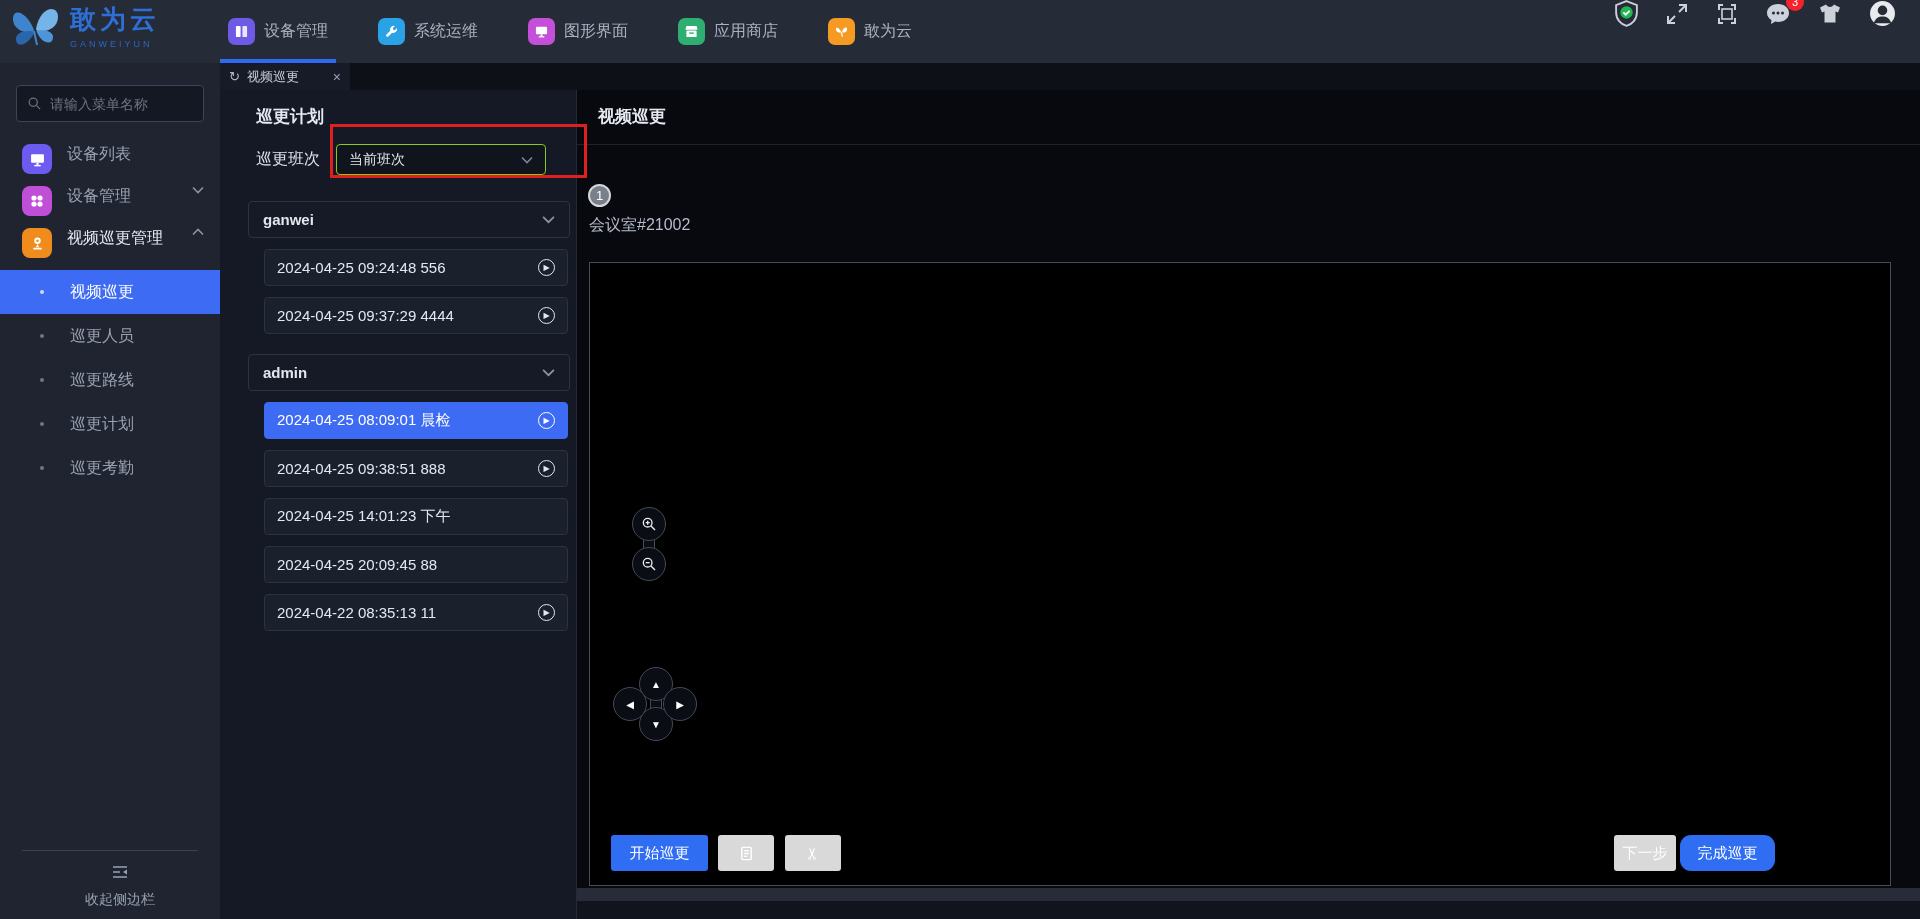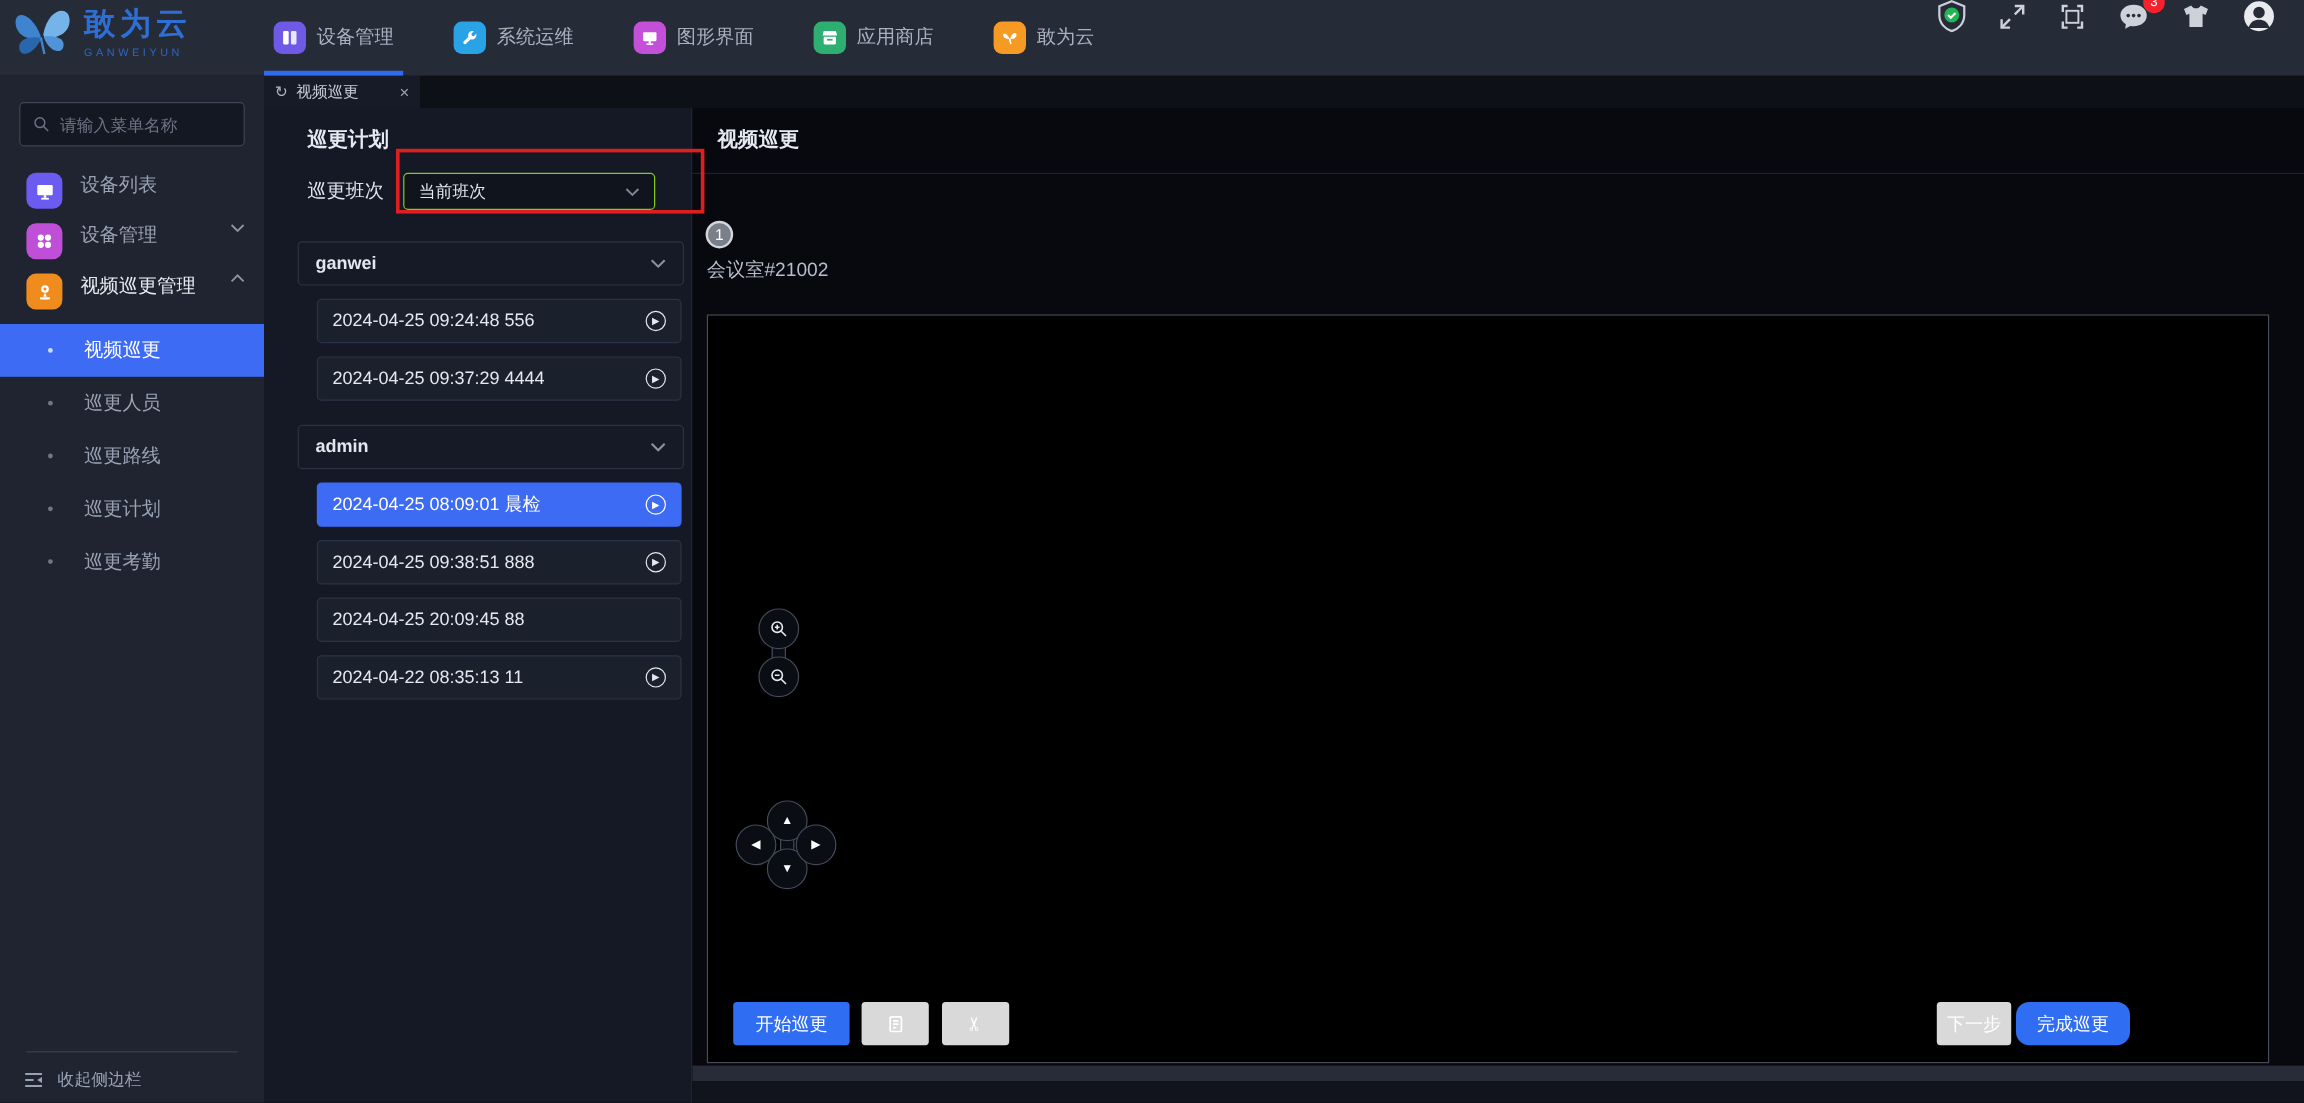--- a/index.html
+++ b/index.html
@@ -29,21 +29,21 @@
   .menu-item { height:42px; display:flex; align-items:flex-start; gap:15px; padding:0 16px 0 22px; color:#99a2b3; font-size:16px; cursor:pointer; }
   .menu-item.open { color:#e8ebf2; }
   .menu-icon { width:30px; height:30px; border-radius:8px; display:flex; align-items:center; justify-content:center; flex:none; }
   .menu-chevron { margin-left:auto; color:#8a93a5; }
   .submenu-item { height:44px; display:flex; align-items:center; gap:26px; padding-left:40px; color:#99a2b3; font-size:16px; cursor:pointer; }
   .submenu-item .dot { width:4px; height:4px; border-radius:50%; background:#6f7688; flex:none; }
   .submenu-item.active { background:#3d6bf3; color:#fff; }
   .submenu-item.active .dot { background:#cfdaf8; }
   .sidebar-footer { position:absolute; left:0; right:0; bottom:10px; }
   .footer-divider { margin:0 22px 14px; border-top:1px solid #3a4152; }
-  .footer-row { display:flex; align-items:center; gap:12px; padding-left:20px; color:#99a2b3; font-size:14px; cursor:pointer; }
+  .footer-row { display:flex; align-items:center; gap:12px; padding-left:20px; color:#99a2b3; font-size:14px; cursor:pointer;flex-direction:column; }
 
   
   .tabstrip { position:absolute; left:220px; right:0; top:63px; height:27px; background:#0d1017; display:flex; z-index:5; }
   .page-tab { width:130px; background:#171b27; color:#c9ced9; font-size:13px; display:flex; align-items:center; gap:7px; padding:0 9px; cursor:pointer; }
   .page-tab .refresh { font-size:13px; color:#aeb5c2; cursor:pointer; }
   .page-tab .close { margin-left:auto; color:#9aa2b2; font-size:14px; cursor:pointer; }
 
   
   .plan-panel { position:absolute; left:220px; top:90px; width:357px; bottom:0; background:#151925; border-right:1px solid #242938; }
   .plan-title { margin:15px 0 0 36px; font-size:17px; font-weight:bold; color:#e6e9f1; }
@@ -347,20 +347,23 @@
           <span>▶</span>
         </span>
     </div>
     <div class="plan-item">
       <span>2024-04-25 09:38:51 888</span>
       <span class="play-circle">
           <span>▶</span>
         </span>
     </div>
     <div class="plan-item">
+      <span>2024-04-25 14:01:23 下午</span>
+    </div>
+    <div class="plan-item">
       <span>2024-04-25 20:09:45 88</span>
     </div>
     <div class="plan-item">
       <span>2024-04-22 08:35:13 11</span>
       <span class="play-circle">
           <span>▶</span>
         </span>
     </div>
   </div>
 </div>

